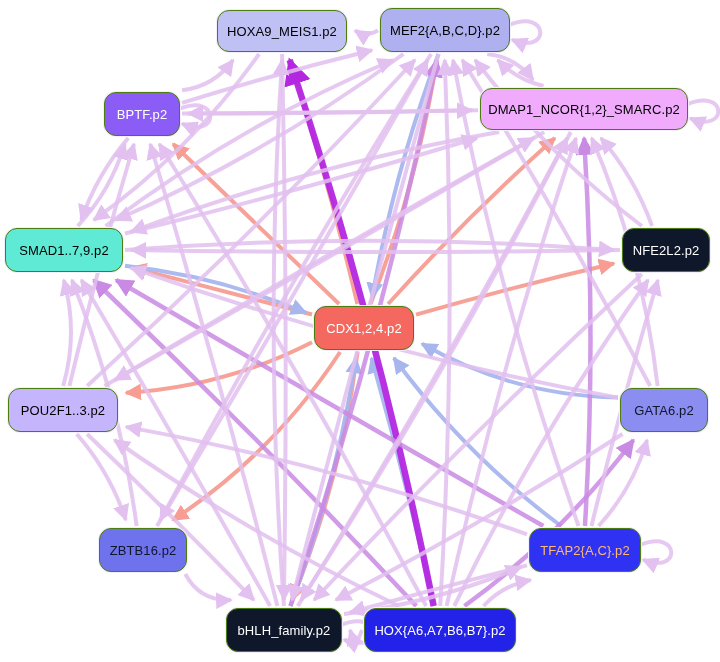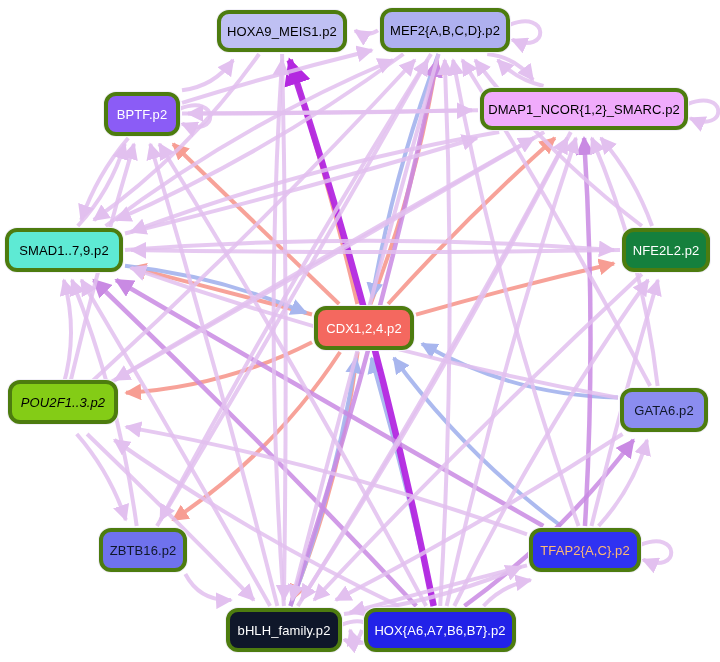--- a/index.html
+++ b/index.html
@@ -4,21 +4,21 @@
 <style>
   html,body{margin:0;padding:0;background:#ffffff;}
   body{font-family:"Liberation Sans", sans-serif;}
   #canvas{position:relative;width:720px;height:662px;background:#ffffff;overflow:hidden;}
   #edge-layer{position:absolute;left:0;top:0;width:720px;height:662px;}
   .node{
     position:absolute;
     box-sizing:border-box;
     display:flex;align-items:center;justify-content:center;
     border-radius:12px;
-    border:4px solid #4d7c0f;
+    border:1px solid #4d7c0f;
     box-shadow:0 0 0 1px #f2f0f8;
     white-space:nowrap;
     font-size:13px;
     letter-spacing:0.1px;
     line-height:1;
     z-index:5;
     padding:0 10px;
   }
 </style>
 </head>
@@ -133,27 +133,27 @@
       </div>
       <div class="node" style="left: 104px; top: 92px; width: 76px; height: 44px; background: #8b5cf6; color: rgb(255, 255, 255);">
         <span>BPTF.p2</span>
       </div>
       <div class="node" style="left: 480px; top: 88px; width: 208px; height: 42px; background: #f0abfc; color: rgb(0, 0, 0);">
         <span>DMAP1_NCOR{1,2}_SMARC.p2</span>
       </div>
       <div class="node" style="left: 5px; top: 228px; width: 118px; height: 44px; background: #5eead4; color: rgb(0, 0, 0);">
         <span>SMAD1..7,9.p2</span>
       </div>
-      <div class="node" style="left: 622px; top: 228px; width: 88px; height: 44px; background: #15803d; color: rgb(255, 255, 255);">
+      <div class="node" style="left: 622px; top: 228px; width: 88px; height: 44px; background: #0f172a; color: rgb(255, 255, 255);">
         <span>NFE2L2.p2</span>
       </div>
       <div class="node" style="left: 314px; top: 306px; width: 100px; height: 44px; background: rgb(244, 104, 95); color: rgb(255, 255, 255);">
         <span>CDX1,2,4.p2</span>
       </div>
-      <div class="node" style="left: 8px; top: 380px; width: 110px; height: 44px; background: #84cc16; color: rgb(0, 0, 0); font-style: italic;">
+      <div class="node" style="left: 8px; top: 388px; width: 110px; height: 44px; background: #c4b5fd; color: rgb(0, 0, 0);">
         <span>POU2F1..3.p2</span>
       </div>
       <div class="node" style="left: 620px; top: 388px; width: 88px; height: 44px; background: rgb(139, 141, 240); color: #0f172a;">
         <span>GATA6.p2</span>
       </div>
       <div class="node" style="left: 99px; top: 528px; width: 88px; height: 44px; background: rgb(111, 114, 237); color: #0f172a;">
         <span>ZBTB16.p2</span>
       </div>
       <div class="node" style="left: 529px; top: 528px; width: 112px; height: 44px; background: rgb(47, 50, 242); color: #fdba74;">
         <span>TFAP2{A,C}.p2</span>

